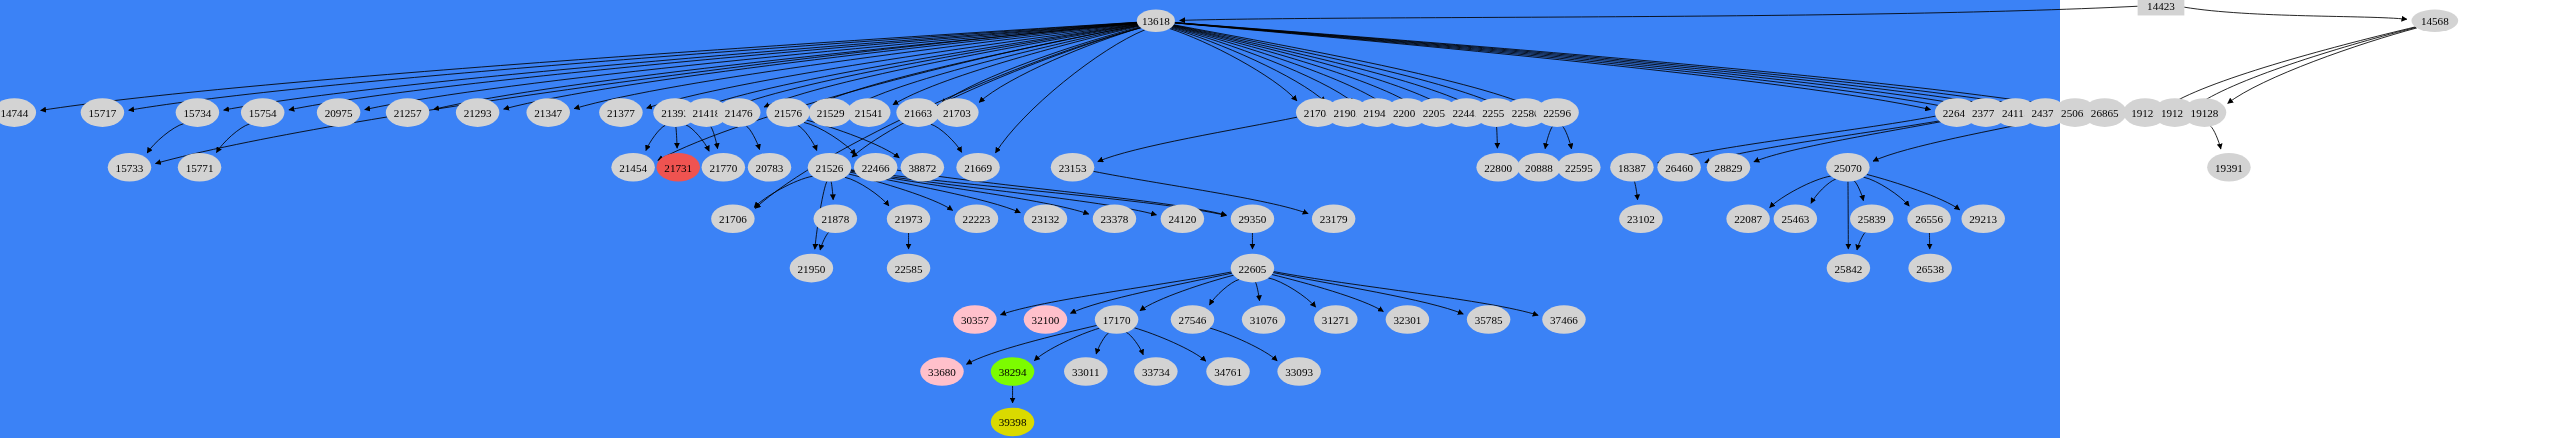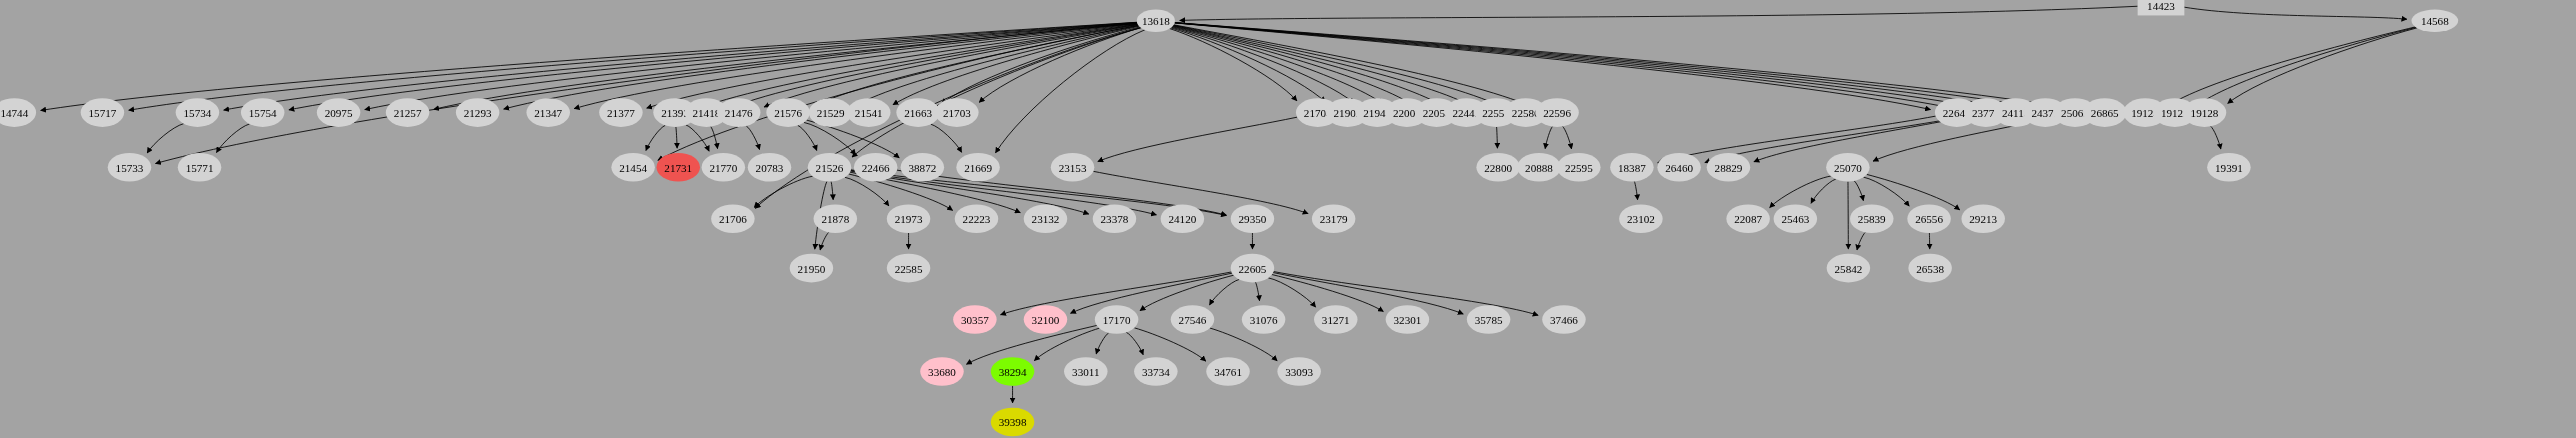--- a/index.html
+++ b/index.html
@@ -1,16 +1,16 @@
 <!DOCTYPE html>
 <html style="font-size:8.5px"><head>
 <meta charset="utf-8">
 <style>
   html,body{margin:0;padding:0;background:#ffffff;}
-  #stage{position:relative;width:2576px;height:439px;background:#a3a3a3;
+  #stage{position:relative;width:2060px;height:439px;background:#3b82f6;
          font-family:"Liberation Serif","DejaVu Serif",serif;}
   svg{display:block;width:2576px;height:439px;}
   .nlabel{font-family:"Liberation Serif","DejaVu Serif",serif;
           font-size:21px;fill:#000000;text-anchor:middle;dominant-baseline:central;}
   .edge{fill:none;stroke:#000000;stroke-width:1.6px;}
   .nshape{stroke:#000000;stroke-width:0px;}
 </style>
 </head>
 <body>
 

